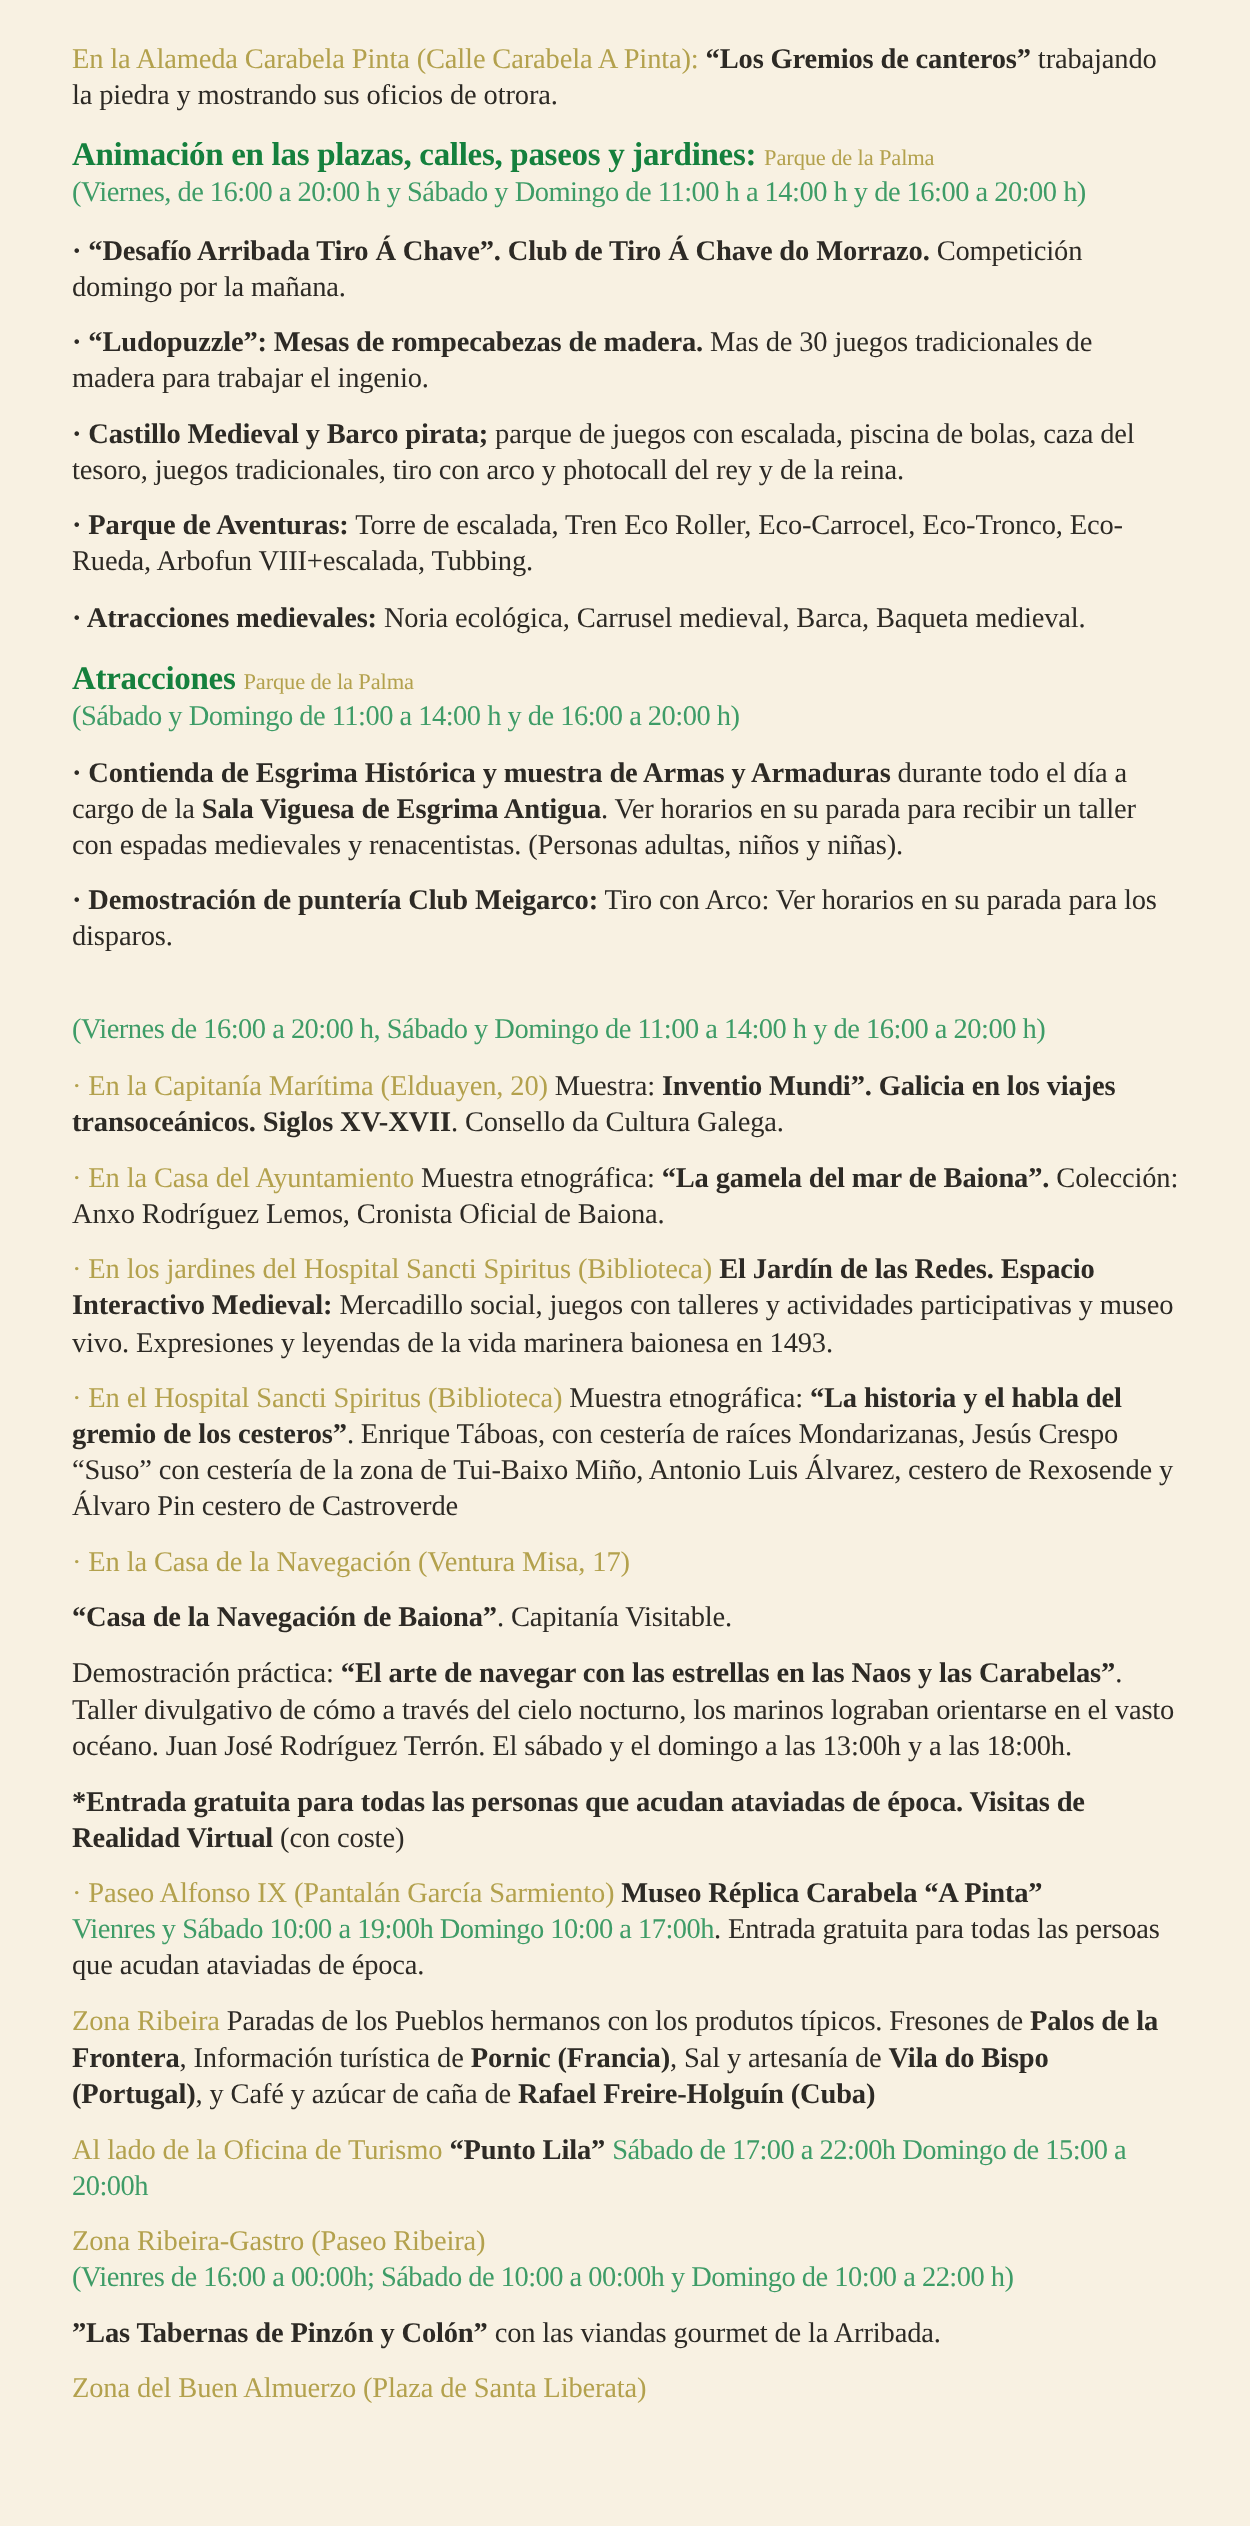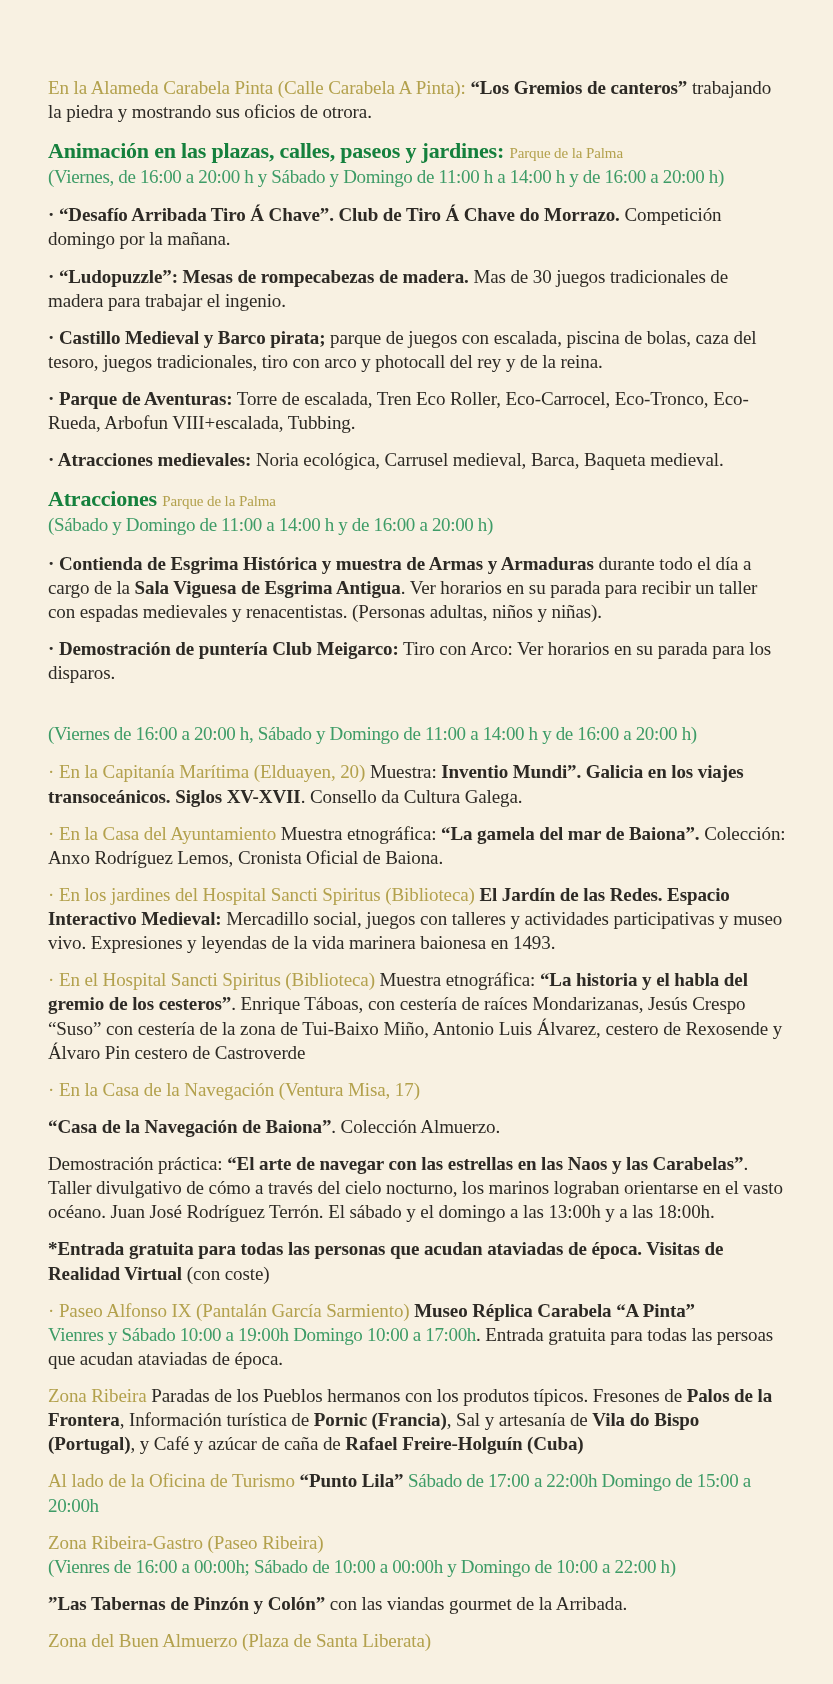--- a/index.html
+++ b/index.html
@@ -7,21 +7,21 @@
     padding: 0;
     background: #f8f1e2;
   }
   .page {
     position: relative;
     width: 833px;
     height: 1684px;
     background: #f8f1e2;
     overflow: hidden;
     box-sizing: border-box;
-    padding: 76px 46px 0 48px;
+    padding: 28px 46px 0 48px;
   }
   p.block {
     margin: 0 0 13px 0;
     font-family: "Liberation Serif", "DejaVu Serif", serif;
     font-size: 19px;
     line-height: 1.27;
     color: #2d2a25;
     letter-spacing: -0.1px;
   }
   p.block.heading { margin-bottom: 14px; }
@@ -51,21 +51,21 @@
       <p class="block"><span class="seg-bold">· Atracciones medievales:</span><span class="seg-text"> Noria ecológica, Carrusel medieval, Barca, Baqueta medieval.</span></p>
       <p class="block heading"><span class="seg-head">Atracciones </span><span class="seg-loc2">Parque de la Palma</span><br><span class="seg-time">(Sábado y Domingo de 11:00 a 14:00 h y de 16:00 a 20:00 h)</span></p>
       <p class="block"><span class="seg-bold">· Contienda de Esgrima Histórica y muestra de Armas y Armaduras</span><span class="seg-text"> durante todo el día a cargo de la </span><span class="seg-bold">Sala Viguesa de Esgrima Antigua</span><span class="seg-text">. Ver horarios en su parada para recibir un taller con espadas medievales y renacentistas. (Personas adultas, niños y niñas).</span></p>
       <p class="block"><span class="seg-bold">· Demostración de puntería Club Meigarco:</span><span class="seg-text"> Tiro con Arco: Ver horarios en su parada para los disparos.</span></p>
       <p class="block heading"><br><span class="seg-time">(Viernes de 16:00 a 20:00 h, Sábado y Domingo de 11:00 a 14:00 h y de 16:00 a 20:00 h)</span></p>
       <p class="block"><span class="seg-loc">· En la Capitanía Marítima (Elduayen, 20) </span><span class="seg-text">Muestra: </span><span class="seg-bold">Inventio Mundi”. Galicia en los viajes transoceánicos. Siglos XV-XVII</span><span class="seg-text">. Consello da Cultura Galega.</span></p>
       <p class="block"><span class="seg-loc">· En la Casa del Ayuntamiento </span><span class="seg-text">Muestra etnográfica: </span><span class="seg-bold">“La gamela del mar de Baiona”.</span><span class="seg-text"> Colección: Anxo Rodríguez Lemos, Cronista Oficial de Baiona.</span></p>
       <p class="block"><span class="seg-loc">· En los jardines del Hospital Sancti Spiritus (Biblioteca) </span><span class="seg-bold">El Jardín de las Redes. Espacio Interactivo Medieval:</span><span class="seg-text"> Mercadillo social,  juegos con talleres y actividades participativas y museo vivo. Expresiones y leyendas de la vida marinera baionesa en 1493.</span></p>
       <p class="block"><span class="seg-loc">· En el Hospital Sancti Spiritus (Biblioteca) </span><span class="seg-text">Muestra etnográfica: </span><span class="seg-bold">“La historia y el habla del gremio de los cesteros”</span><span class="seg-text">. Enrique Táboas, con cestería de raíces Mondarizanas, Jesús Crespo “Suso” con cestería de la zona de Tui-Baixo Miño, Antonio Luis Álvarez, cestero de Rexosende y  Álvaro Pin cestero de Castroverde</span></p>
       <p class="block"><span class="seg-loc">· En la Casa de la Navegación (Ventura Misa, 17)</span></p>
-      <p class="block"><span class="seg-bold">“Casa de la Navegación de Baiona”</span><span class="seg-text">. Colección Almuerzo.</span></p>
+      <p class="block"><span class="seg-bold">“Casa de la Navegación de Baiona”</span><span class="seg-text">. Capitanía Visitable.</span></p>
       <p class="block"><span class="seg-text">Demostración práctica: </span><span class="seg-bold">“El arte de navegar con las estrellas en las Naos y las Carabelas”</span><span class="seg-text">. Taller divulgativo de cómo a través del cielo nocturno, los marinos lograban orientarse en el vasto océano. Juan José Rodríguez Terrón. El sábado y el domingo a las 13:00h y a las 18:00h.</span></p>
       <p class="block"><span class="seg-bold">*Entrada gratuita para todas las personas que acudan ataviadas de época. Visitas de Realidad Virtual</span><span class="seg-text"> (con coste)</span></p>
       <p class="block"><span class="seg-loc">· Paseo Alfonso IX (Pantalán García Sarmiento) </span><span class="seg-bold">Museo Réplica Carabela “A Pinta”</span><br><span class="seg-time">Vienres y Sábado 10:00 a 19:00h Domingo 10:00 a 17:00h</span><span class="seg-text">. Entrada gratuita para todas las persoas que acudan ataviadas de época.</span></p>
       <p class="block"><span class="seg-loc">Zona Ribeira </span><span class="seg-text">Paradas de los Pueblos hermanos con los produtos típicos. Fresones de </span><span class="seg-bold">Palos de la Frontera</span><span class="seg-text">, Información turística de </span><span class="seg-bold">Pornic (Francia)</span><span class="seg-text">, Sal y artesanía de </span><span class="seg-bold">Vila do Bispo (Portugal)</span><span class="seg-text">, y Café y azúcar de caña de </span><span class="seg-bold">Rafael Freire-Holguín (Cuba)</span></p>
       <p class="block"><span class="seg-loc">Al lado de la Oficina de Turismo </span><span class="seg-bold">“Punto Lila” </span><span class="seg-time">Sábado de 17:00 a 22:00h Domingo de 15:00 a 20:00h</span></p>
       <p class="block"><span class="seg-loc">Zona Ribeira-Gastro (Paseo Ribeira)</span><br><span class="seg-time">(Vienres de 16:00 a 00:00h; Sábado de 10:00 a 00:00h y Domingo de 10:00 a 22:00 h)</span></p>
       <p class="block"><span class="seg-bold">”Las Tabernas de Pinzón y Colón”</span><span class="seg-text"> con las viandas gourmet de la Arribada.</span></p>
       <p class="block"><span class="seg-loc">Zona del Buen Almuerzo (Plaza de Santa Liberata)</span><br></p>
     </main>
 </div>

